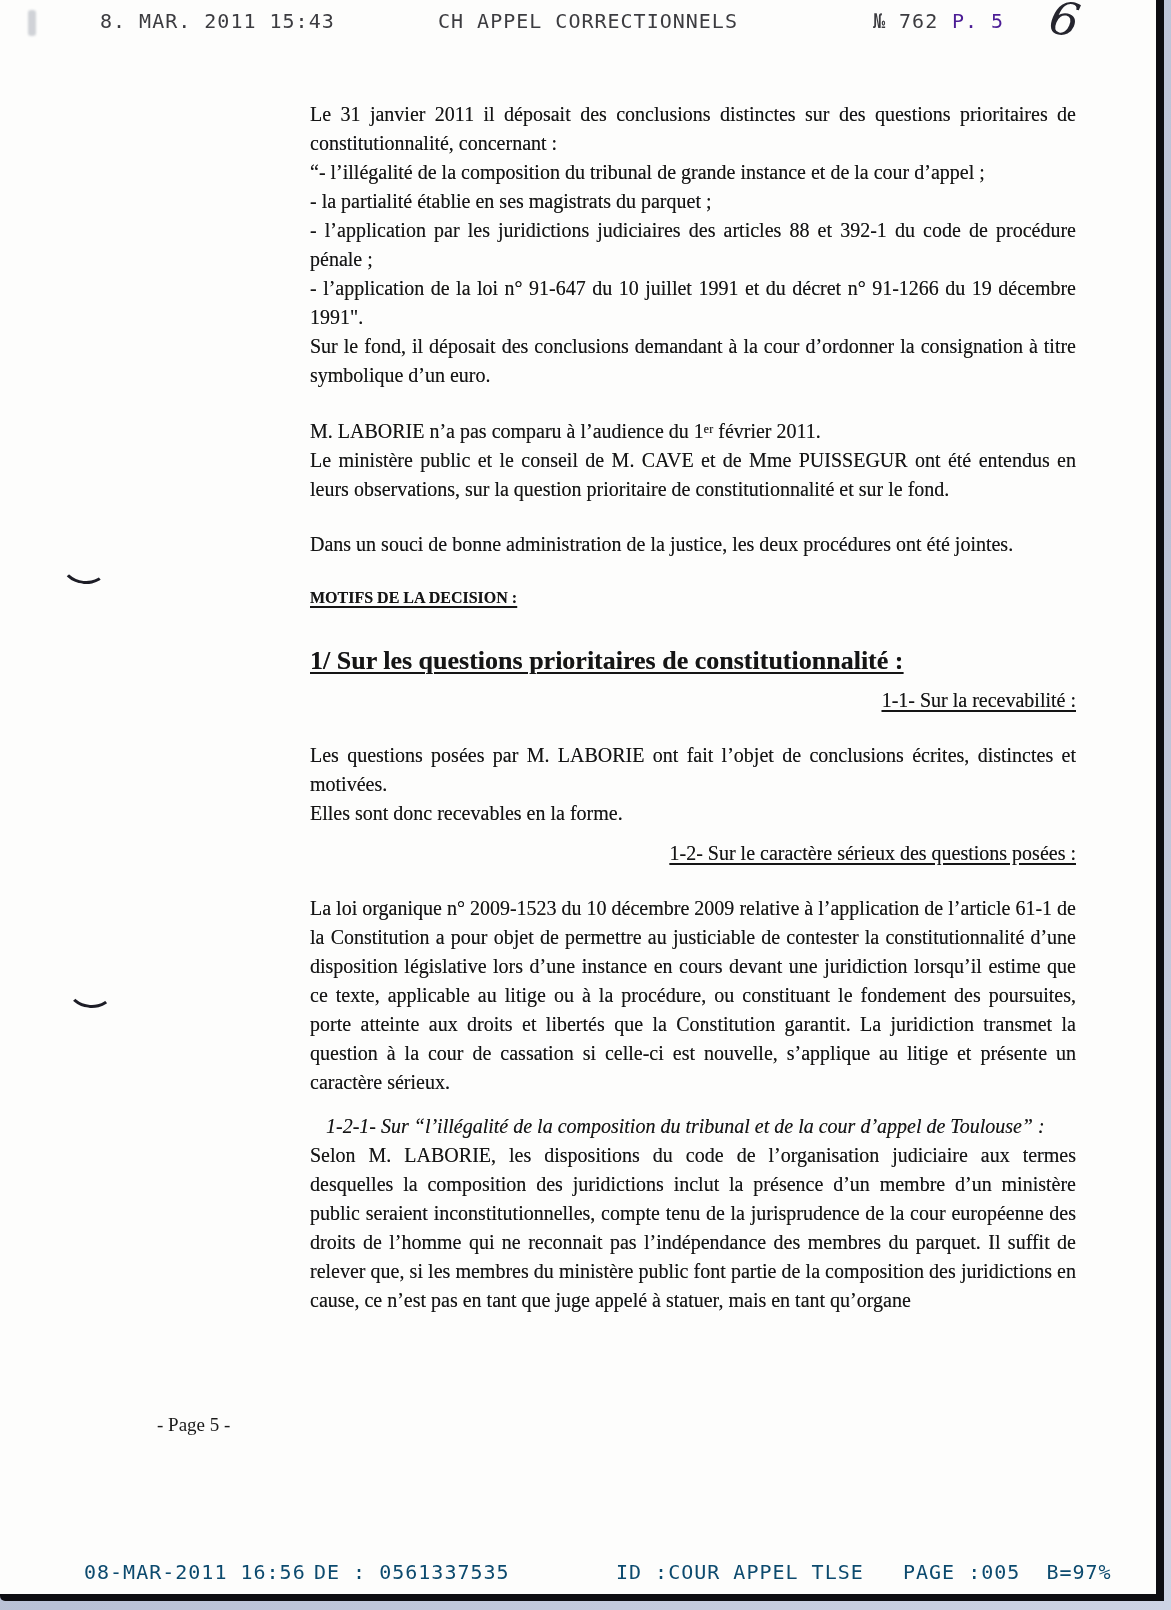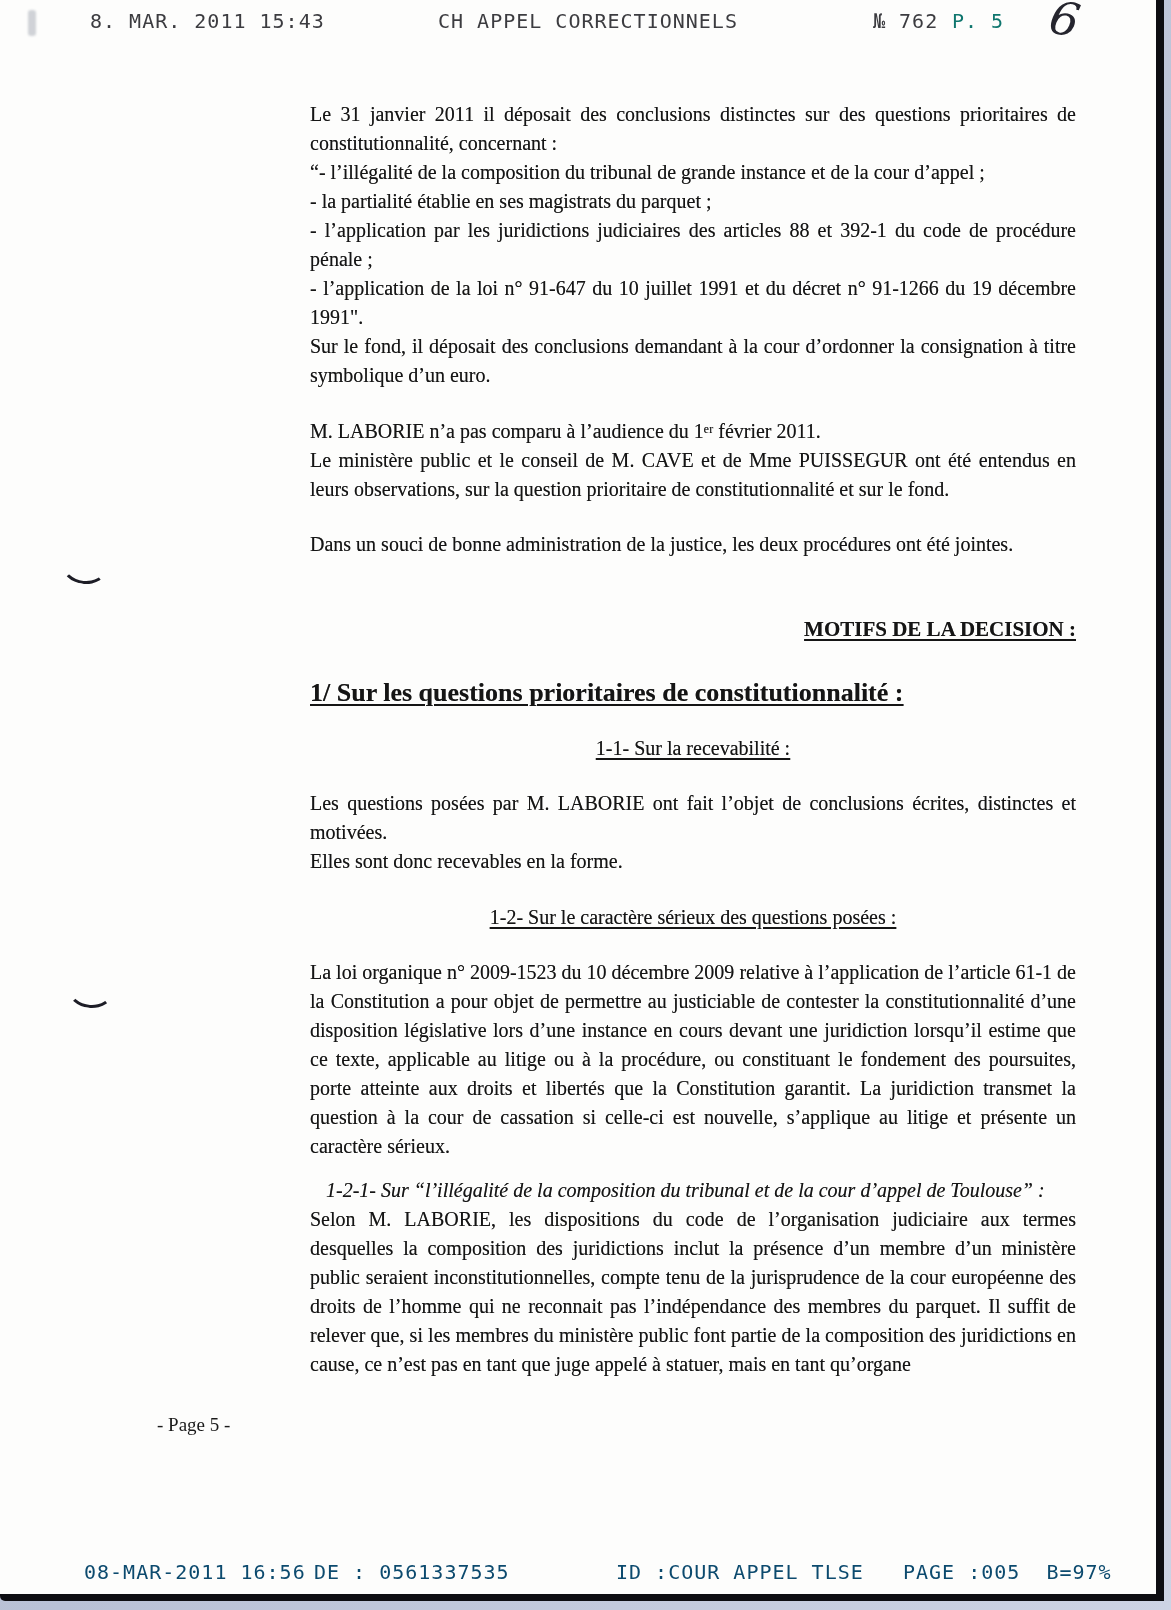--- a/index.html
+++ b/index.html
@@ -15,21 +15,21 @@
     border-bottom:7px solid #0d0d12;
     border-bottom-left-radius:5px;
   }
   
   .faxline{
     position:absolute;white-space:pre;
     font-family:"DejaVu Sans Mono", monospace;
     font-size:20px;color:#3c3c40;letter-spacing:1px;
   }
   .hdr{top:9px;}
-  .hdr-page{color:#0f766e;}
+  .hdr-page{color:#4c1d95;}
   .ftr{top:1560px;color:#0c4a6e;}
   
   .handnum{
     position:absolute;left:1050px;top:-8px;
     font-family:"DejaVu Serif", serif;font-style:italic;
     font-size:46px;color:#25252e;transform:rotate(12deg);
   }
   .pen-arc{
     position:absolute;width:40px;height:30px;
     border:3px solid transparent;border-bottom-color:#1d1d26;
@@ -43,41 +43,41 @@
   }
   
   .doc{
     position:absolute;left:310px;top:100px;width:766px;
     font-size:20px;line-height:29px;color:#151515;
     text-shadow:0 0 .5px rgba(20,20,20,.55);
   }
   .blk{margin:0;text-align:justify;}
   .gap1{margin-top:27px;}
   .gap2{margin-top:26px;}
-  .h-main{margin-top:56px;font-weight:bold;font-size:21px;
+  .h-main{margin-top:24px;font-weight:bold;font-size:16px;
     text-decoration:underline;text-decoration-thickness:2px;text-underline-offset:3px;
-    text-align:right;}
+    text-align:left;}
   .h-sub{margin-top:34px;font-weight:bold;font-size:26px;
     text-decoration:underline;text-decoration-thickness:2px;text-underline-offset:3px;
     text-align:left;}
-  .h-minor{margin-top:27px;text-decoration:underline;text-underline-offset:3px;text-align:center;}
+  .h-minor{margin-top:11px;text-decoration:underline;text-underline-offset:3px;text-align:right;}
   .h-italic{margin-top:15px;font-style:italic;text-align:justify;margin-left:16px;}
   .page-marker{
     position:absolute;left:157px;top:1414px;
     font-size:19px;color:#1a1a1a;
   }
 </style>
 </head>
 <body>
 
 <div class="page">
 
   <span class="artifact"></span>
 
-  <span class="faxline hdr" style="left:90px;">8. MAR. 2011 15:43</span>
+  <span class="faxline hdr" style="left:100px;">8. MAR. 2011 15:43</span>
   <span class="faxline hdr" style="left:438px;">CH APPEL CORRECTIONNELS</span>
   <span class="faxline hdr" style="left:833px;margin-left:40px;">№ 762</span>
   <span class="faxline hdr hdr-page" style="left:952px;">P. 5</span>
   <span class="handnum">6</span>
 
   <span class="pen-arc m1"></span>
   <span class="pen-arc m2"></span>
 
   <div class="doc">
     <p class="blk">Le 31 janvier 2011 il déposait des conclusions distinctes sur des questions prioritaires de constitutionnalité, concernant :</p>

